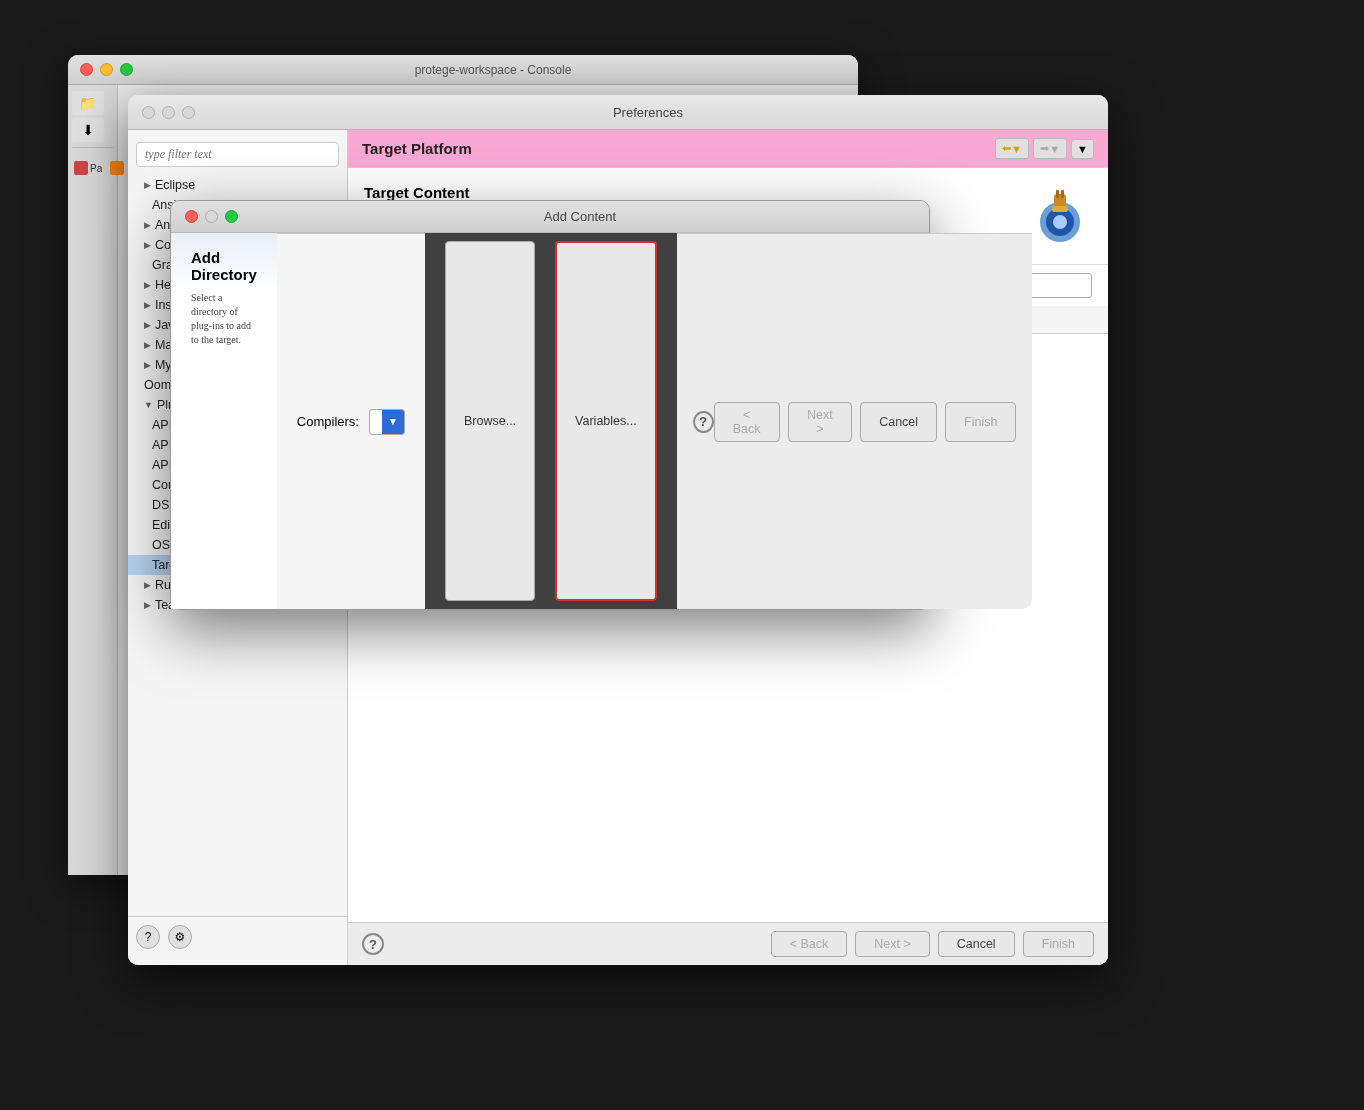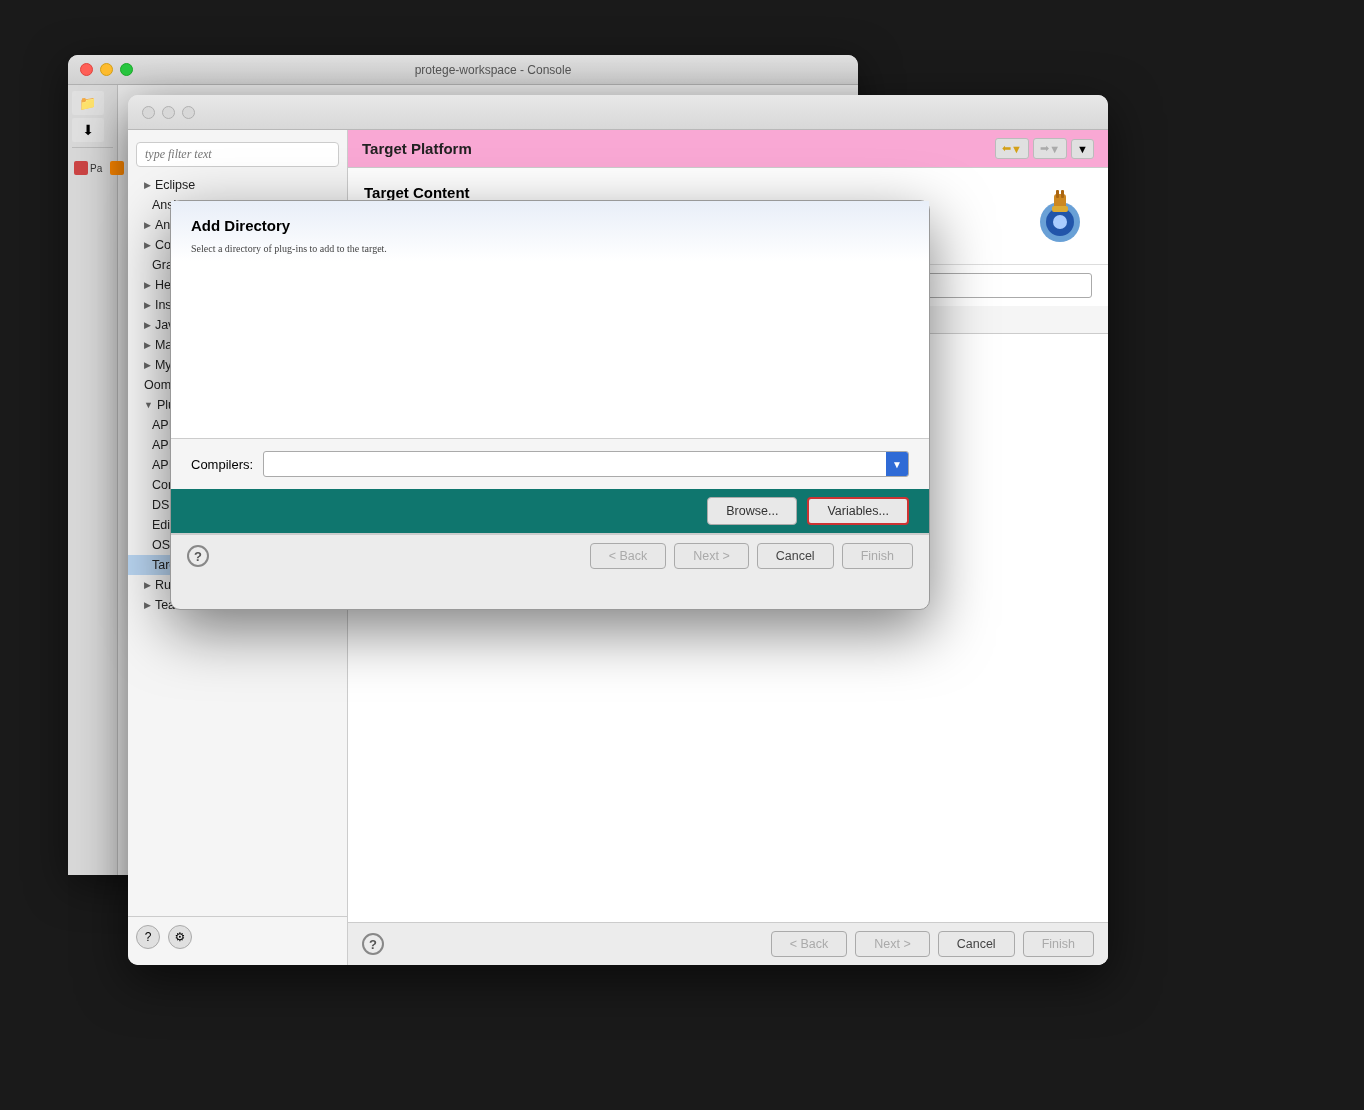--- a/index.html
+++ b/index.html
@@ -292,21 +292,21 @@
     .dialog-title {
       flex: 1;
       text-align: center;
       font-size: 13px;
       color: #444;
       font-weight: 500;
     }
     .dialog-body {
       padding: 0;
       display: flex;
-      flex-direction: column;
+      flex-direction: row;
       height: calc(100% - 32px);
     }
     .dialog-content {
       padding: 16px 20px;
       flex: 1;
       background: linear-gradient(to bottom, #e8eef8 0%, #ffffff 60px);
     }
     .dialog-content h2 {
       font-size: 15px;
       font-weight: bold;
@@ -345,22 +345,22 @@
       justify-content: center;
       color: #fff;
       font-size: 10px;
       border-radius: 0 2px 2px 0;
       cursor: pointer;
     }
     .browse-row {
       display: flex;
       justify-content: flex-end;
       padding: 8px 20px;
-      gap: 10px;
-      background: #0f766e;
+      gap: 20px;
+      background: #404040;
     }
     .browse-btn {
       padding: 5px 18px;
       background: #e8e8e8;
       border: 1px solid #aaa;
       border-radius: 4px;
       cursor: pointer;
       font-size: 12.5px;
       color: #333;
     }
@@ -502,20 +502,21 @@
       </div>
     </div>
   </div>
 </div>
 
 <div class="preferences-window">
   <div class="preferences-titlebar">
     <div class="traffic-light tl-inactive"></div>
     <div class="traffic-light tl-inactive"></div>
     <div class="traffic-light tl-inactive"></div>
+    <div class="pref-title">Preferences</div>
   </div>
 
   <div class="preferences-body">
 
     <div class="sidebar">
       <input class="filter-input" type="text" placeholder="type filter text" style="">
 
       <div class="sidebar-tree">
 
         <div class="tree-item">
@@ -667,20 +668,26 @@
           <button class="pref-btn disabled">Next &gt;</button>
           <button class="pref-btn">Cancel</button>
           <button class="pref-btn disabled">Finish</button>
         </div>
       </div>
     </div>
   </div>
 </div>
 
 <div class="add-content-dialog">
+  <div class="dialog-titlebar">
+    <div class="traffic-light tl-red"></div>
+    <div class="traffic-light tl-inactive"></div>
+    <div class="traffic-light tl-green"></div>
+    <div class="dialog-title">Add Content</div>
+  </div>
 
   <div class="dialog-body">
     <div class="dialog-content">
       <h2>Add Directory</h2>
       <p>Select a directory of plug-ins to add to the target.</p>
     </div>
 
     <div class="location-row">
       <span class="location-label">Compilers:</span>
       <div class="location-combo">

